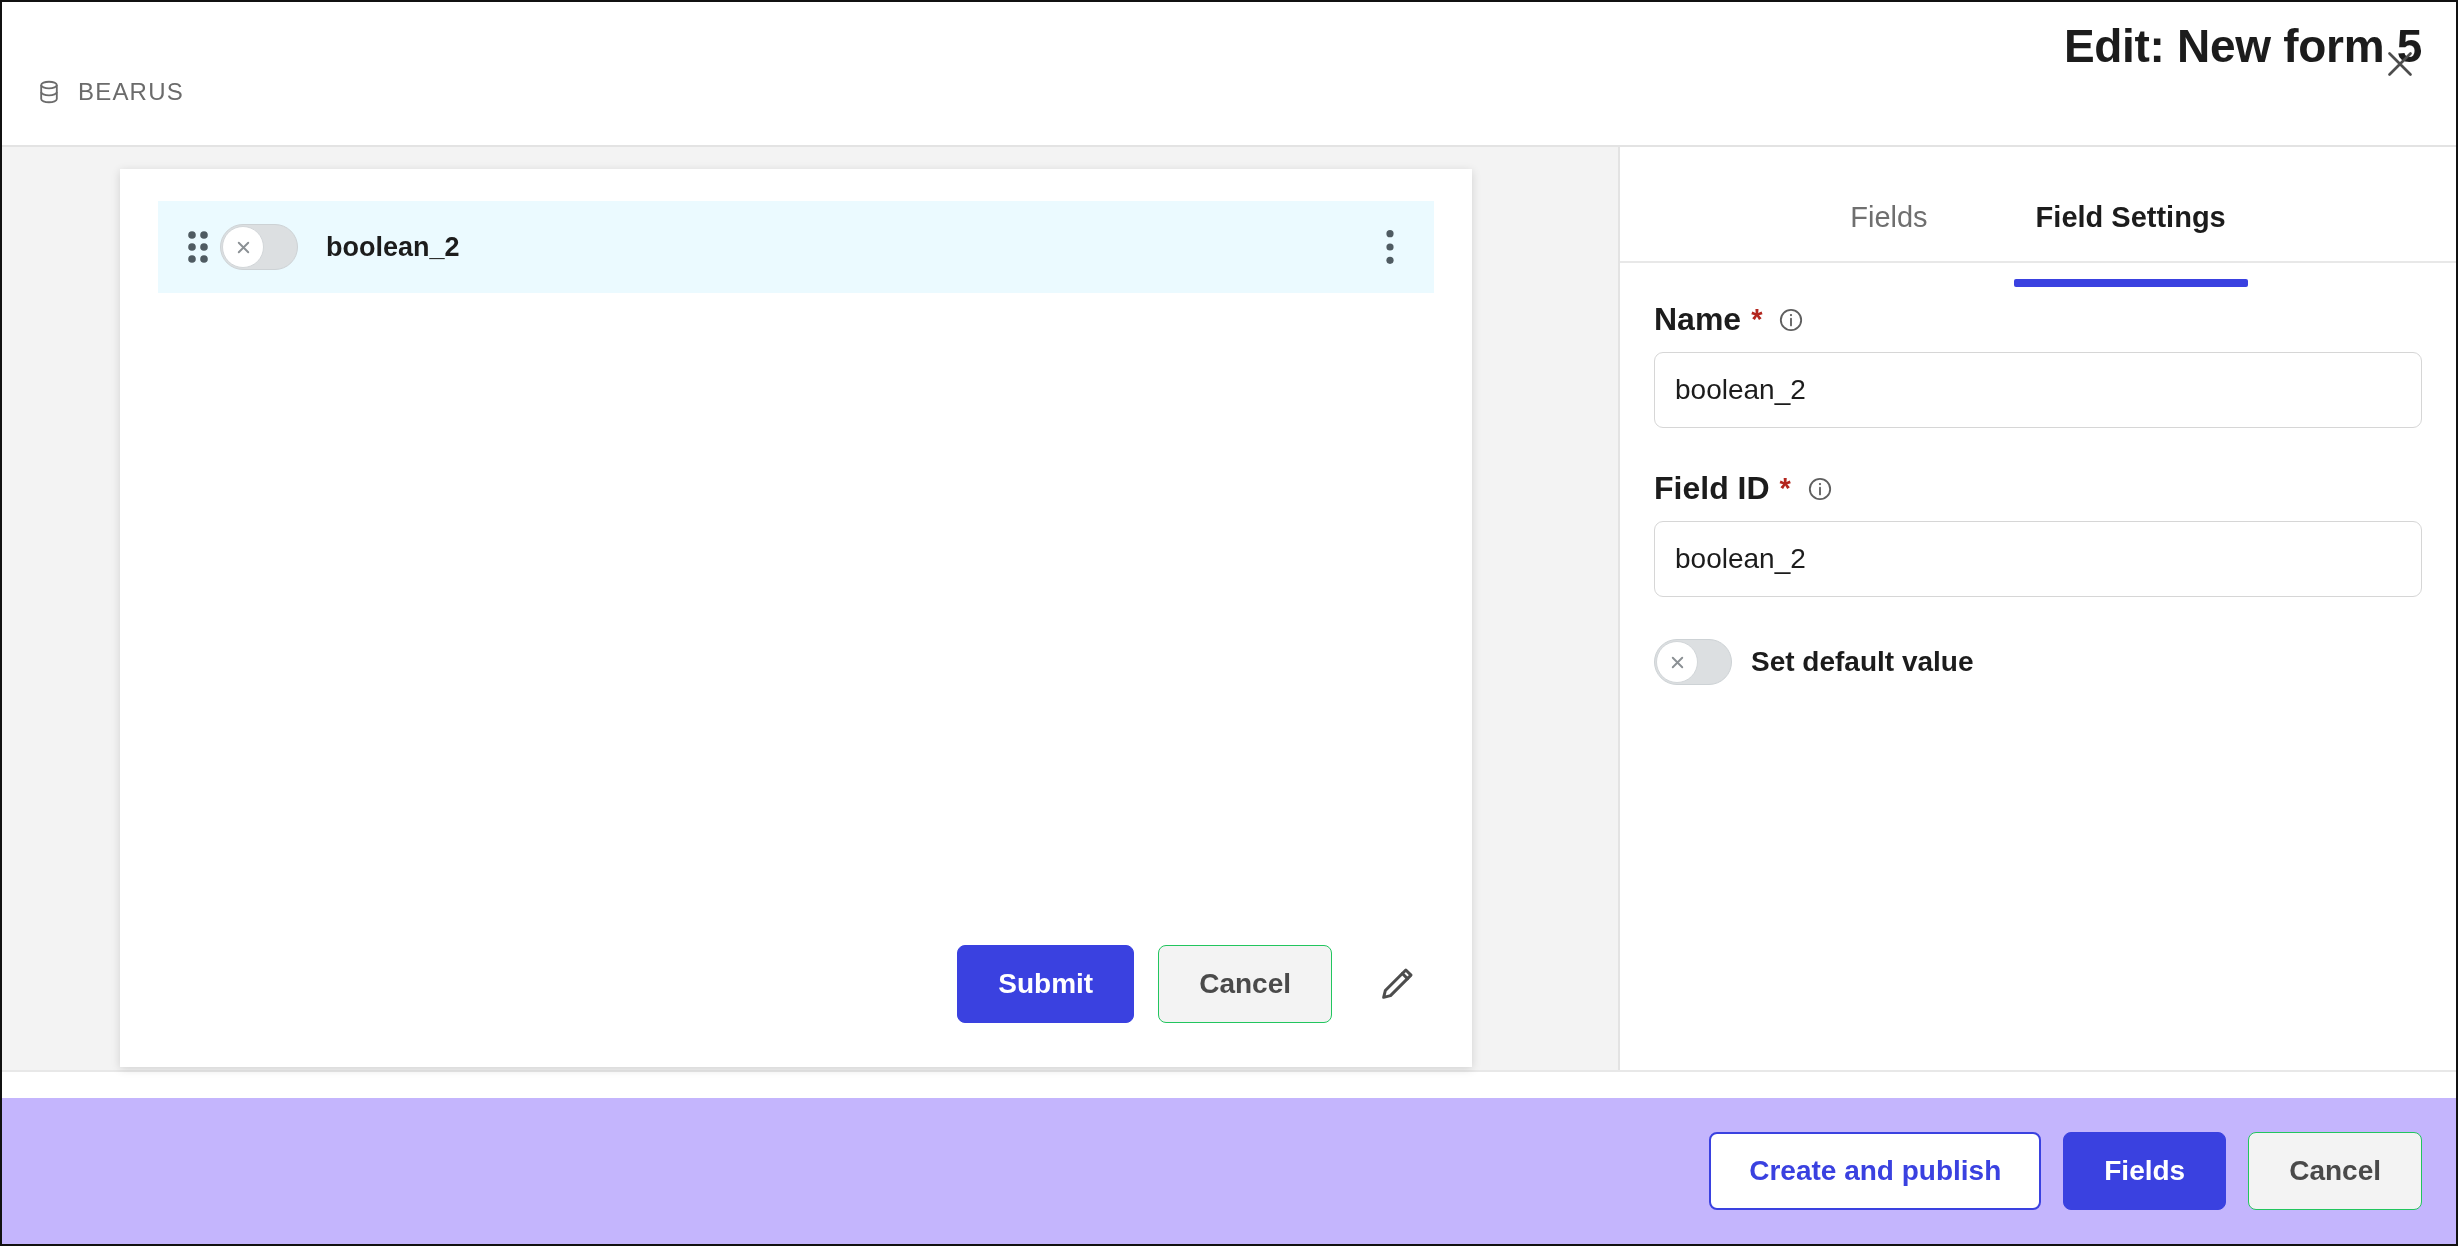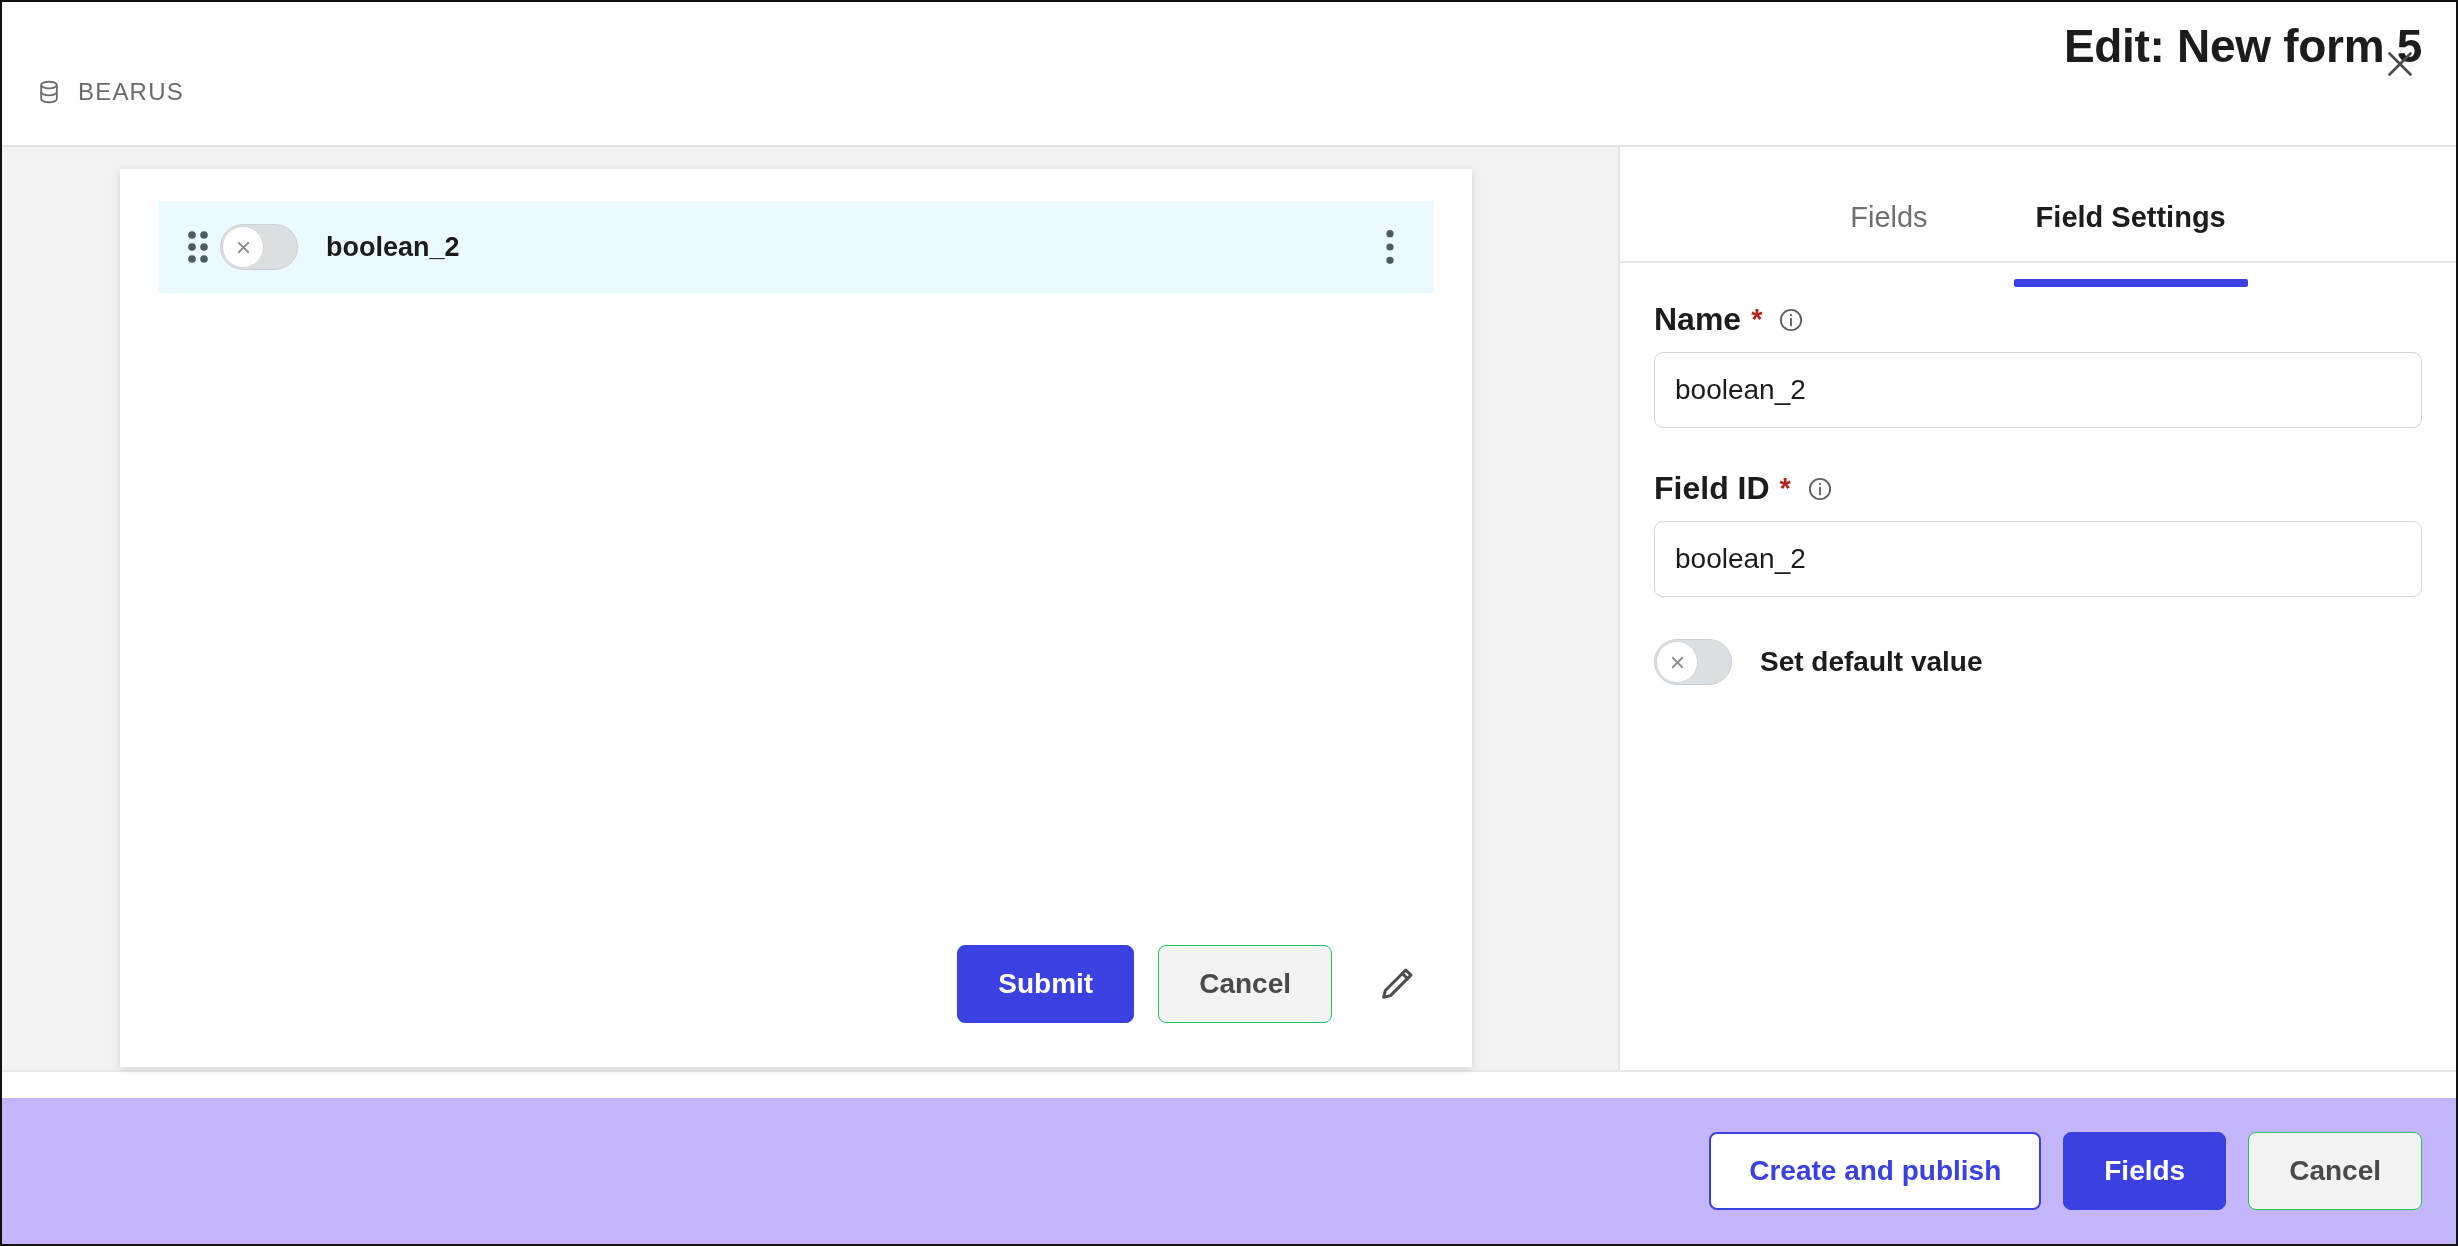--- a/index.html
+++ b/index.html
@@ -247,21 +247,21 @@
     font-size: 28px;
     color: #1c1c1c;
     padding: 0 20px;
     outline: none;
   }
   .field-block { margin-bottom: 42px; }
 
   .default-row {
     display: flex;
     align-items: center;
-    gap: 28px;
+    gap: 19px;
     margin-top: 6px;
   }
   .default-label {
     font-size: 28px;
     font-weight: bold;
     color: #1c1c1c;
   }
 
   
   .footer {

